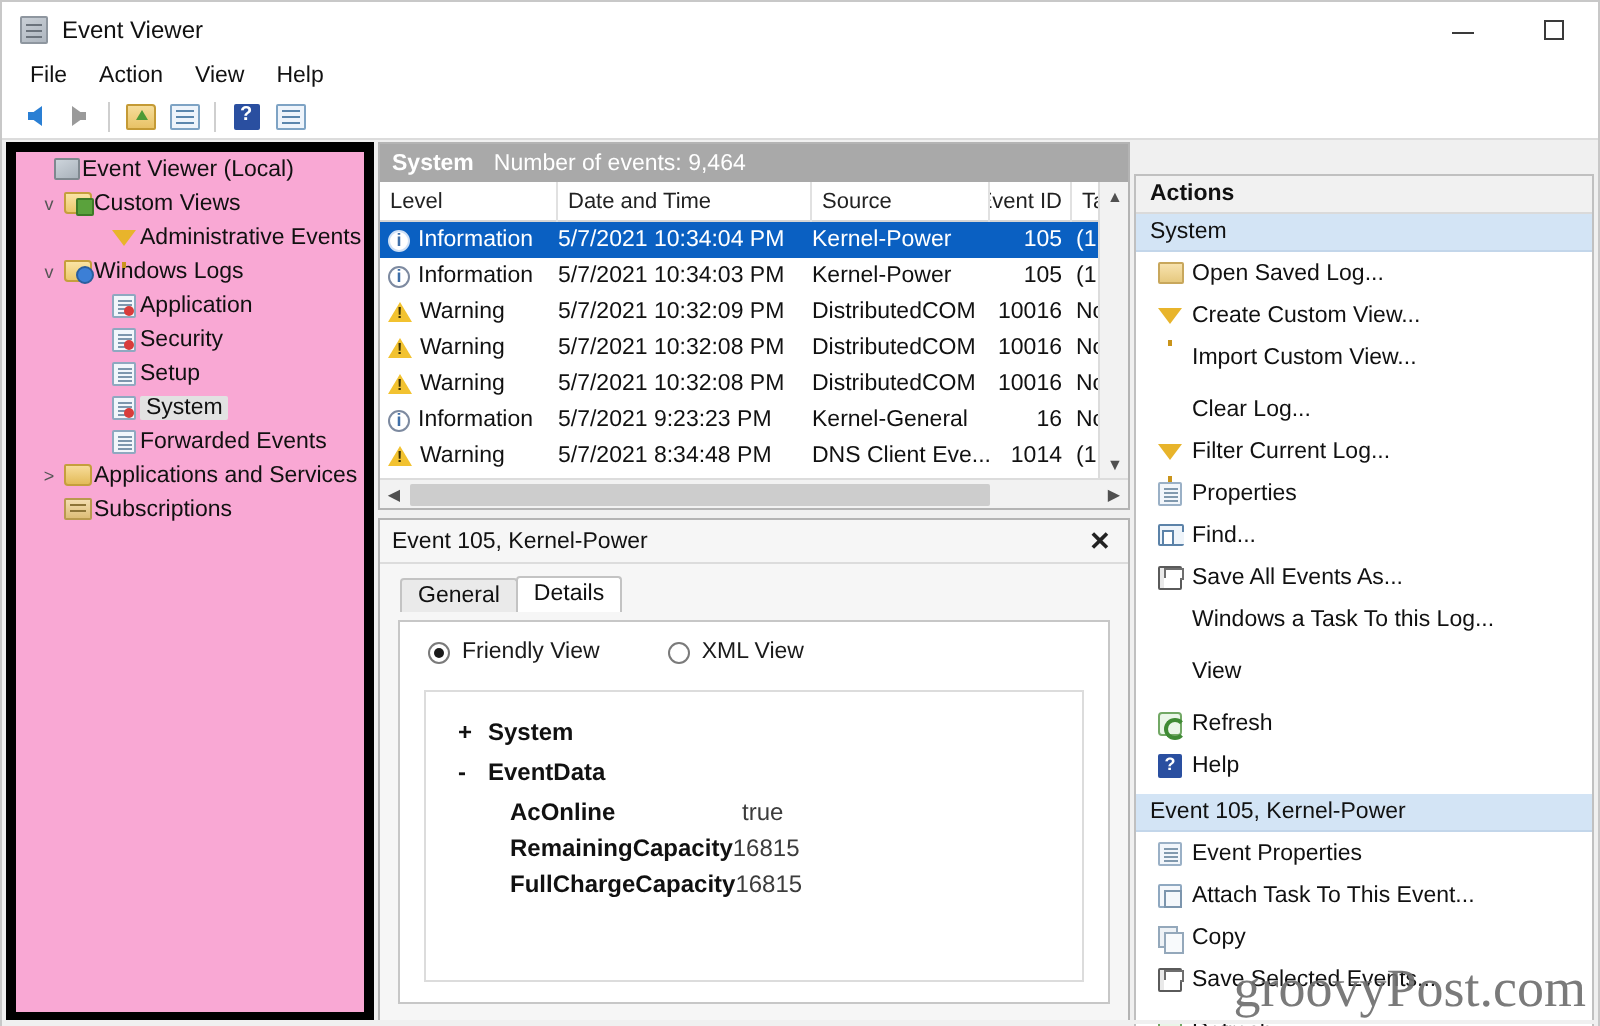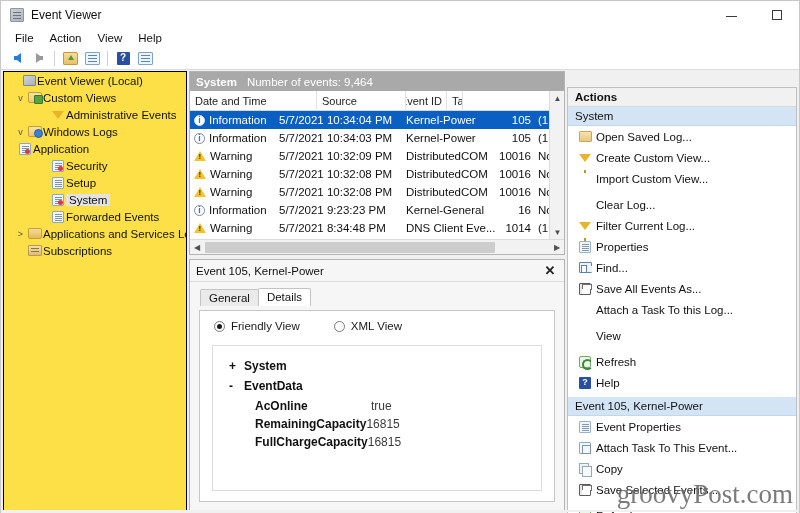--- a/index.html
+++ b/index.html
@@ -133,22 +133,22 @@
   .panes {
     position: absolute; left: 0; top: 69px;
     width: 798px; height: 443px;
     background: #f0f0f0;
   }
 
   
   .tree-pane {
     position: absolute; left: 2px; top: 1px;
     width: 184px; height: 440px;
-    background: #fde047;
-    border: 1px solid #000000;
+    background: #f9a8d4;
+    border: 5px solid #000000;
     overflow: hidden;
   }
   .tree-row {
     display: flex; align-items: center;
     height: 17px; font-size: 11.5px; color: #111;
     white-space: nowrap;
   }
   .tree-row.selected .tree-label {
     background: #e2e2e2; padding: 0 3px; border-radius: 1px;
   }
@@ -569,21 +569,21 @@
       </div>
 
       <div class="tree-row" style="padding-left:10px;">
         <span class="twisty">v</span>
         <span class="tree-icon">
             <span class="ic-folder blue"></span>
           </span>
         <span class="tree-label">Windows Logs</span>
       </div>
 
-      <div class="tree-row" style="">
+      <div class="tree-row" style="padding-left:33px;">
         <span class="twisty"></span>
         <span class="tree-icon">
             <span class="ic-log dot"></span>
           </span>
         <span class="tree-label">Application</span>
       </div>
 
       <div class="tree-row" style="padding-left:33px;">
         <span class="twisty"></span>
         <span class="tree-icon">
@@ -637,20 +637,21 @@
     <div class="center-pane">
 
       <div class="list-box">
 
         <div class="list-header-bar">
           <span class="lh-title">System</span>
           <span class="lh-sub">Number of events: 9,464</span>
         </div>
 
         <div class="col-head">
+          <div class="c-level">Level</div>
           <div class="c-date">Date and Time</div>
           <div class="c-source">Source</div>
           <div class="c-eid">Event ID</div>
           <div class="c-task">Ta</div>
         </div>
 
         <div class="rows">
 
           <div class="evt-row selected">
             <div class="c-level">
@@ -856,21 +857,21 @@
         <span>Find...</span>
       </div>
       <div class="act-item">
         <span class="act-ic">
             <span class="ai-save"></span>
           </span>
         <span>Save All Events As...</span>
       </div>
       <div class="act-item">
         <span class="act-ic"></span>
-        <span>Attach a Task To this Log...</span>
+        <span>Windows a Task To this Log...</span>
       </div>
       <div class="act-sep"></div>
       <div class="act-item">
         <span class="act-ic"></span>
         <span>View</span>
       </div>
       <div class="act-sep"></div>
       <div class="act-item">
         <span class="act-ic">
             <span class="ai-refresh"></span>

